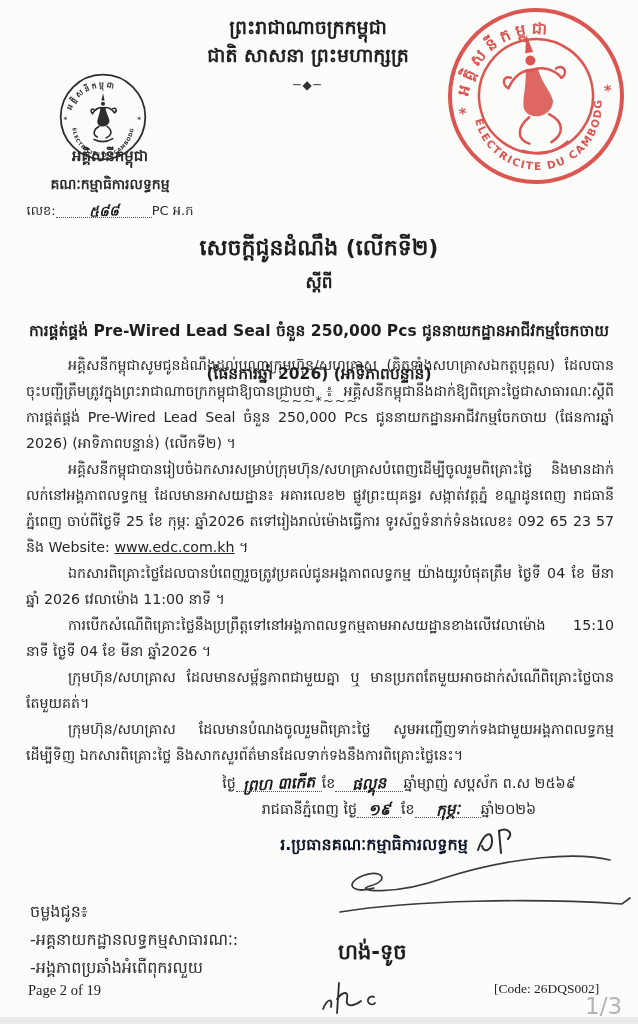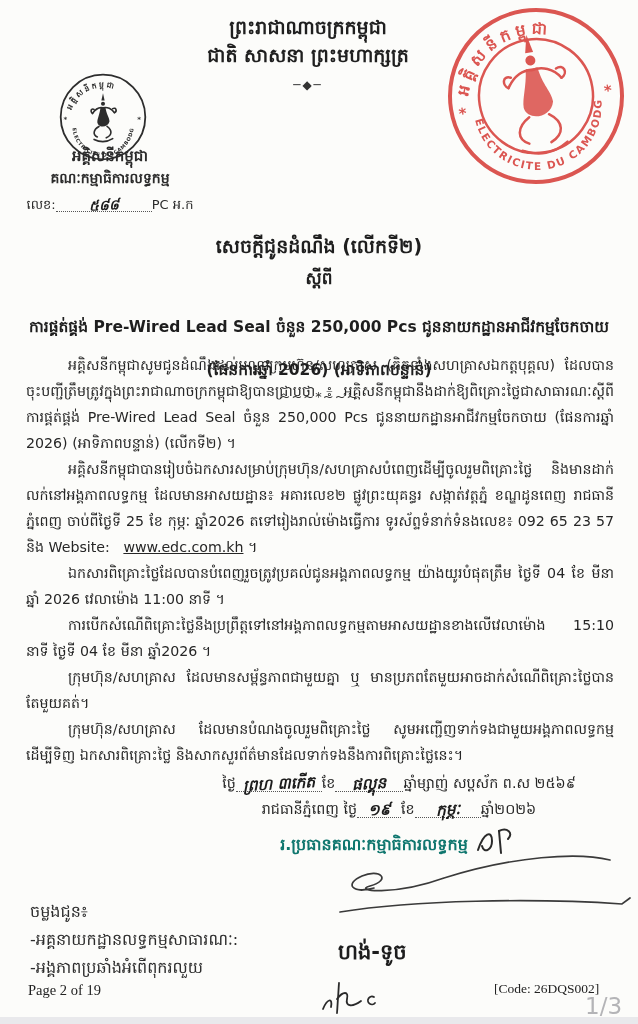--- a/index.html
+++ b/index.html
@@ -14,42 +14,42 @@
   .kingdom .l1, .kingdom .l2 { font-weight:bold; font-size:19px; color:#1f1f1f; line-height:1.45; }
   .kingdom .div { margin-top:9px; font-size:12px; letter-spacing:2px; color:#333; }
   
   .stamp { position:absolute; left:446px; top:6px; width:180px; height:180px;
            transform:rotate(-9deg); opacity:.93; }
   
   .logo { position:absolute; left:58px; top:72px; width:90px; height:90px; }
   
   .org { position:absolute; left:10px; top:146px; width:200px; text-align:center; }
   .org .name { font-weight:bold; font-size:15px; }
-  .org .committee { font-weight:bold; font-size:14px; margin-top:1px; }
+  .org .committee { font-weight:bold; font-size:14px; margin-top:7px; }
   .org .ref { font-size:13px; margin-top:6px; white-space:nowrap; }
   .blank { display:inline-block; border-bottom:1.6px dotted #555; text-align:center; line-height:1; }
   .hw { display:inline-block; font-style:italic; font-weight:600; color:#1c1c1c;
         transform:rotate(-3deg) translateY(1px); font-size:1.08em; }
   
   .titleblock { position:absolute; top:234px; left:0; width:638px; text-align:center; color:#1e1e1e; }
-  .titleblock .t1 { font-weight:bold; font-size:19px; }
+  .titleblock .t1 { font-weight:bold; font-size:22px; }
   .titleblock .t2 { font-weight:bold; font-size:17px; margin-top:5px; }
   .titleblock .t3 { font-weight:bold; font-size:15.5px; margin-top:25px; padding:0 8px; }
   .titleblock .t4 { font-weight:bold; font-size:15.5px; margin-top:20px; }
   .titleblock .orn { font-size:13px; letter-spacing:1px; margin-top:6px; color:#333; }
   
   .body { position:absolute; top:352px; left:26px; width:588px; height:420px; overflow:hidden;
           font-size:14.2px; line-height:26px; text-align:justify; color:#262626; }
   .body p { margin:0; text-indent:42px; }
-  .link { text-decoration:underline;margin-left:9px; }
+  .link { text-decoration:underline; }
   
   .dateblock { position:absolute; top:774px; left:168px; width:462px; text-align:center;
                font-size:14.3px; color:#242424; }
   .dateblock .row2 { margin-top:5px; }
-  .signer-title { margin-top:7px; font-weight:bold; font-size:16px; color:#0f766e; }
+  .signer-title { margin-top:7px; font-weight:bold; font-size:16px; color:#0f172a; }
   .initials { vertical-align:-6px; margin-left:6px; }
   .signature { position:absolute; left:334px; top:846px; width:302px; height:78px; }
   .signer-name { position:absolute; left:338px; top:938px; width:245px; 
                  font-weight:bold; font-size:21px; color:#1d1d1d; }
   
   .cc { position:absolute; left:30px; top:898px; font-size:16px; line-height:1.75; color:#2d2d2d; }
   .page-label { position:absolute; left:28px; top:982px; font-family:"Liberation Serif", serif;
                 font-size:14.5px; color:#222; }
   .code-label { position:absolute; left:494px; top:981px; font-family:"Liberation Serif", serif;
                 font-size:13.5px; color:#222; }

